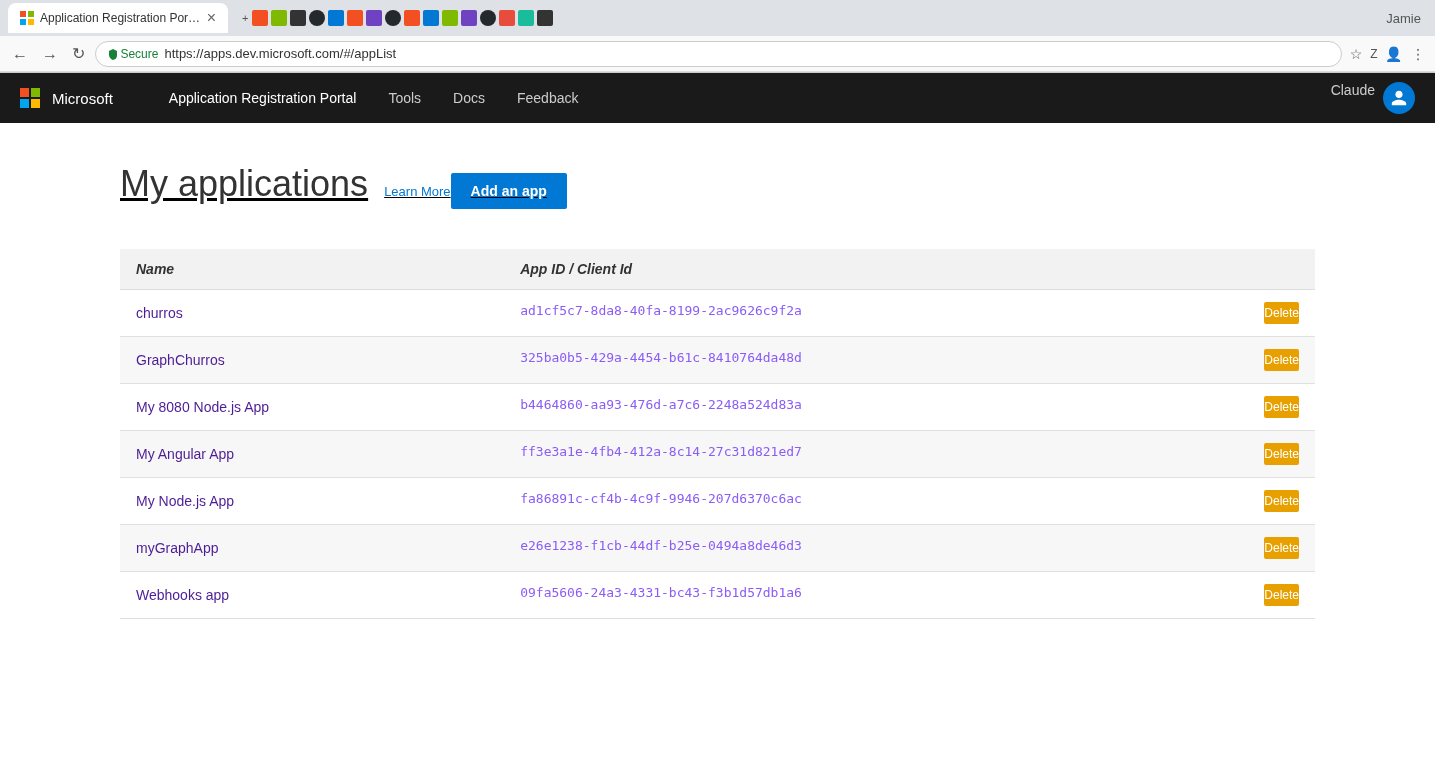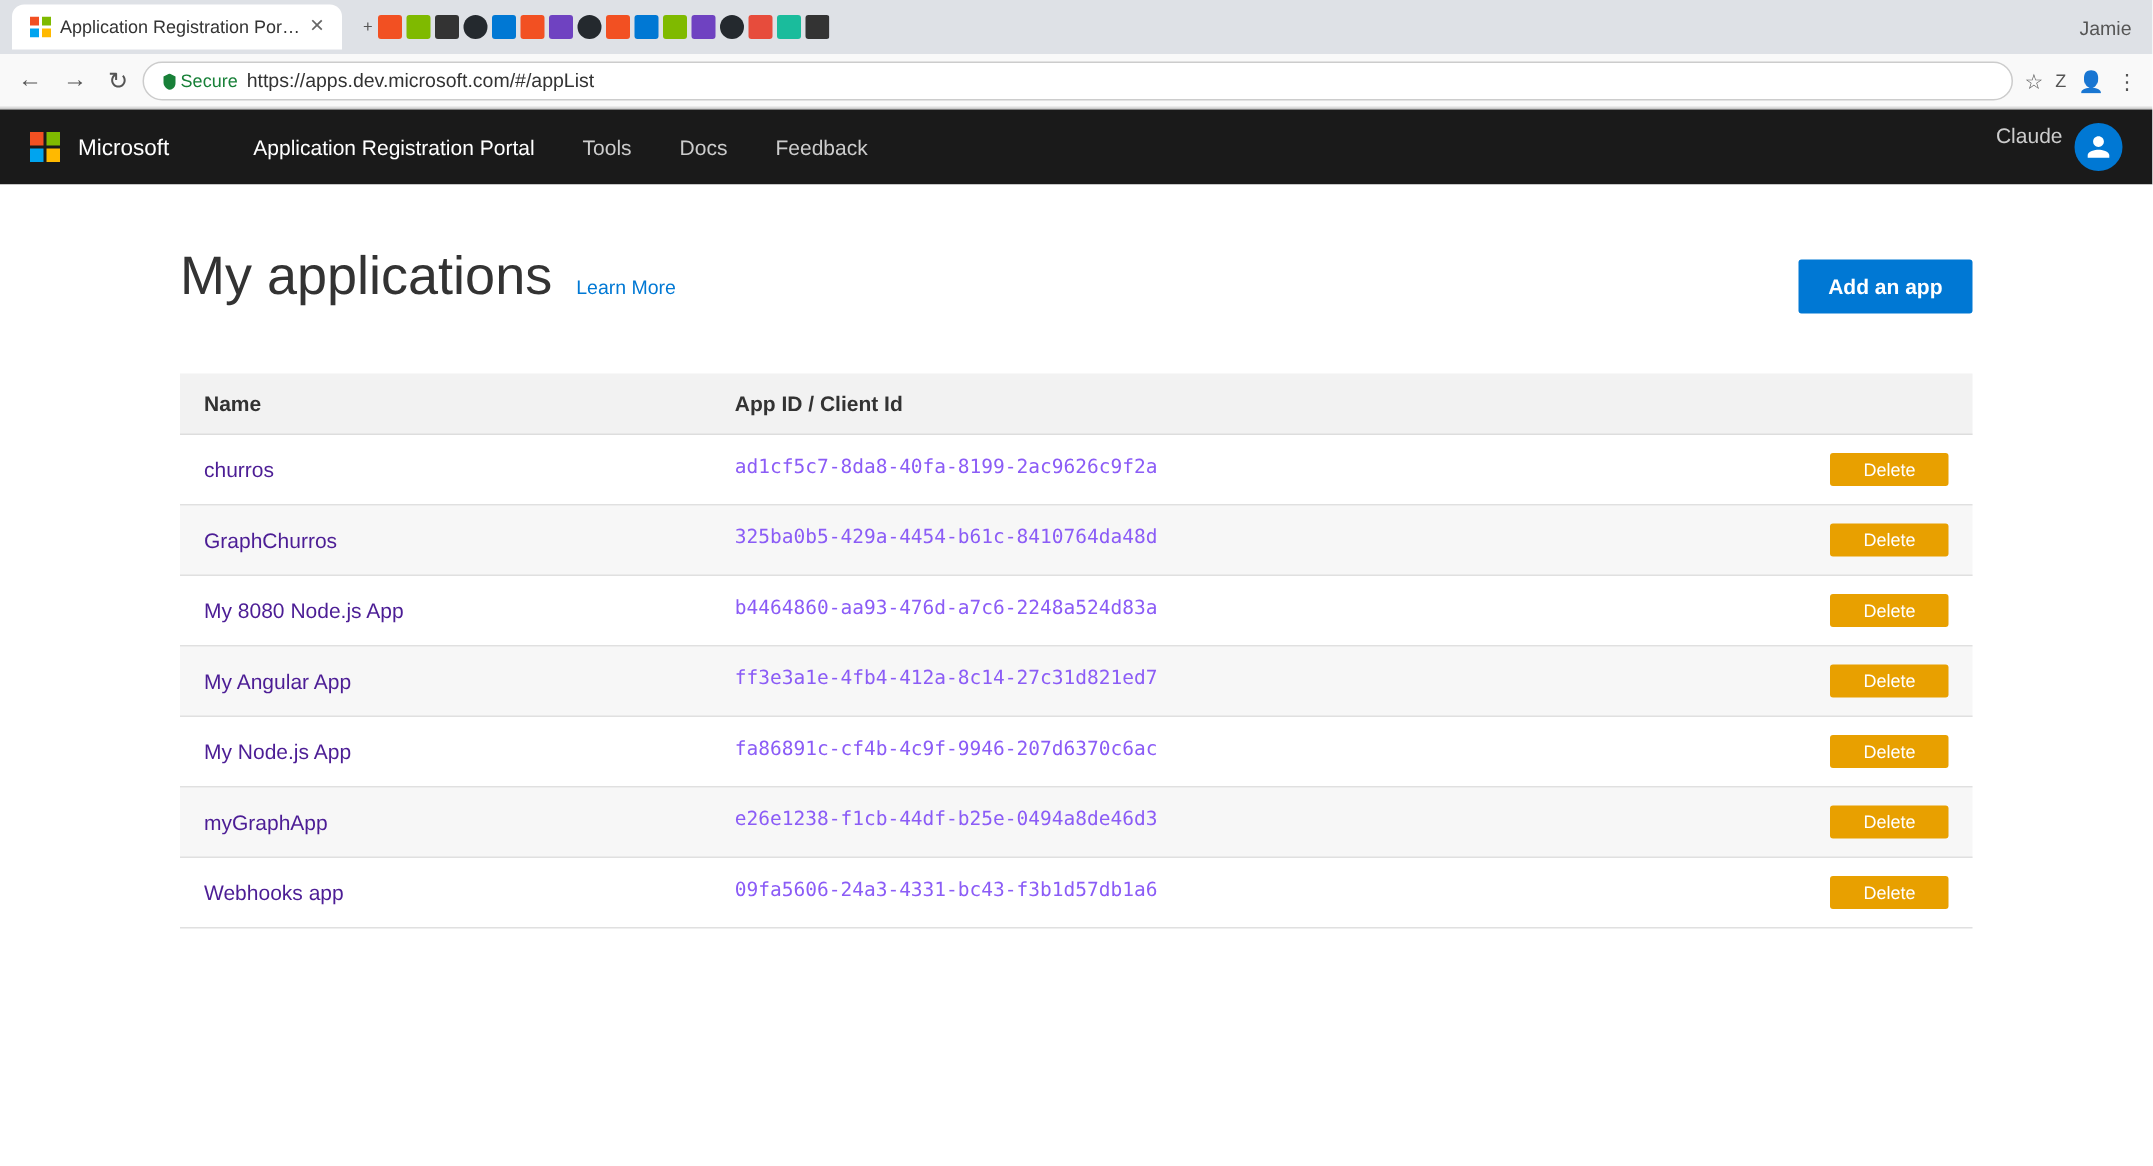--- a/index.html
+++ b/index.html
@@ -152,22 +152,22 @@
 
     
     .main-content {
       padding: 40px 120px;
       background: #fff;
       min-height: calc(777px - 86px - 36px - 36px);
     }
     .page-title-row {
       display: flex;
       align-items: baseline;
-      justify-content: space-between;
       margin-bottom: 40px;
+      text-decoration: underline;
     }
     .page-title-left {
       display: flex;
       align-items: baseline;
       gap: 16px;
     }
     .page-title {
       font-size: 36px;
       font-weight: 300;
       color: #333;
@@ -195,20 +195,21 @@
       border-collapse: collapse;
     }
     .apps-table th {
       text-align: left;
       padding: 12px 16px;
       font-weight: 600;
       font-size: 14px;
       color: #333;
       background: #f2f2f2;
       border-bottom: 1px solid #ddd;
+      font-style: italic;
     }
     .apps-table td {
       padding: 12px 16px;
       font-size: 14px;
       color: #333;
       border-bottom: 1px solid #e0e0e0;
     }
     .apps-table tr:nth-child(even) td {
       background: #f7f7f7;
     }
@@ -218,21 +219,21 @@
     .app-link {
       color: #4c1d95;
       text-decoration: none;
       cursor: pointer;
     }
     .app-id { color: #8b5cf6; font-family: monospace; font-size: 13px; }
     .delete-btn {
       background: #e8a000;
       color: #fff;
       border: none;
-      padding: 4px 22px;
+      padding: 4px 0;
       font-size: 12px;
       cursor: pointer;
       border-radius: 2px;
       float: right;
     }
   </style>
 </head>
 <body>
 
 <div class="browser-chrome">

